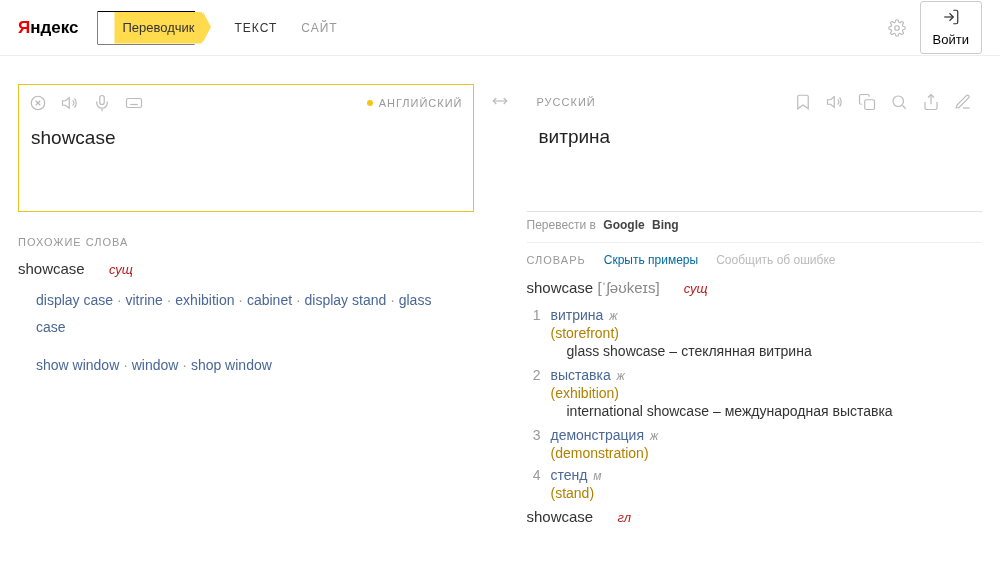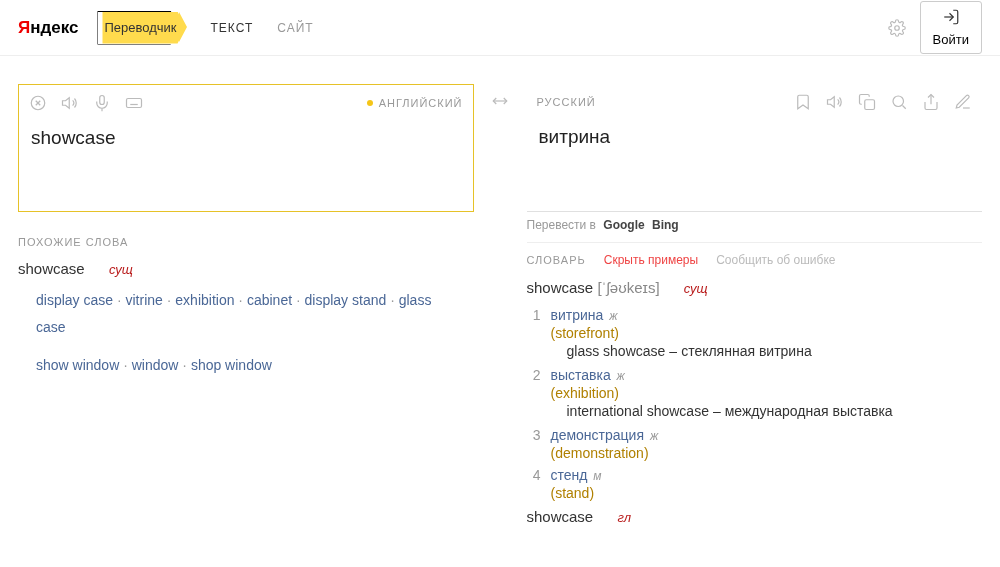--- a/index.html
+++ b/index.html
@@ -2,21 +2,21 @@
 <html><head>
 <meta charset="utf-8">
 <style>
   * { box-sizing: border-box; margin: 0; padding: 0; }
   body { font-family: Arial, Helvetica, sans-serif; font-size: 14px; color: #333; background: #fff; width: 1000px; height: 567px; overflow: hidden; }
   
   
   .header { display: flex; align-items: center; padding: 12px 18px; border-bottom: 1px solid #eee; height: 56px; }
   .logo-yandex { font-weight: bold; font-size: 17px; color: #000; margin-right: 20px; }
   .logo-yandex .red { color: #e00; }
-  .logo-trans { display: inline-flex; align-items: center; height: 32px; padding: 0 2px; border: 1px solid #000; position: relative; font-size: 13px; margin-left: 4px; }
+  .logo-trans { display: inline-flex; align-items: center; height: 32px; padding: 0 8px; border: 1px solid #000; position: relative; font-size: 13px; margin-left: 16px; }
   .logo-trans::after { content: ""; position: absolute; right: -8px; top: 0; width: 0; height: 0; border-top: 15px solid transparent; border-bottom: 15px solid transparent; border-left: 8px solid #ffdb4d; }
   .logo-trans-inner { position: relative; z-index: 2; }
   .logo-trans-bg { position: absolute; inset: 0; background: #ffdb4d; right: -7px; clip-path: polygon(0 0, calc(100% - 8px) 0, 100% 50%, calc(100% - 8px) 100%, 0 100%); z-index: 1; }
   .logo-wrap { position: relative; display: inline-block; height: 32px; }
   .logo-border { position: absolute; inset: -1px; border: 1px solid #000; clip-path: polygon(0 0, calc(100% - 9px) 0, 100% 50%, calc(100% - 9px) 100%, 0 100%); }
   
   .nav-tabs { display: flex; gap: 24px; margin-left: 32px; font-size: 12px; letter-spacing: 1px; }
   .nav-tab { color: #999; cursor: pointer; }
   .nav-tab.active { color: #333; }
   
@@ -42,21 +42,21 @@
   
   .text-area { padding: 6px 12px 12px 12px; font-size: 19px; color: #222; outline: none; border: none; width: 100%; resize: none; font-family: inherit; }
   
   .below-area { padding-top: 14px; }
   .translate-in { text-align: left; font-size: 12px; color: #999; padding: 6px 2px 10px 0; }
   .translate-in a { color: #444; font-weight: bold; text-decoration: none; margin-left: 4px; }
   
   .section-bar { display: flex; align-items: center; gap: 18px; font-size: 11px; letter-spacing: 1px; color: #999; padding: 10px 0 8px 0; border-top: 1px solid #eee;}
   .pane-left .section-bar { border-top: none; }
   .section-bar .sec-title { }
-  .section-bar a { color: #ef4444; font-size: 12px; letter-spacing: 0; text-decoration: none; }
+  .section-bar a { color: #0369a1; font-size: 12px; letter-spacing: 0; text-decoration: none; }
   .section-bar a.disabled { color: #bbb; }
   
   .word-head { font-size: 15px; padding: 4px 0; }
   .word-head .pos { color: #b91c1c; font-style: italic; font-size: 13px; margin-left: 20px; }
   .ipa { color: #888; }
   
   .syn-block { padding: 6px 0 6px 18px; font-size: 14px; color: #3b5998; line-height: 1.9; max-width: 430px;}
   .syn-block .syn { color: #4a6796; }
   .syn-block .sep { color: #999; }
   

